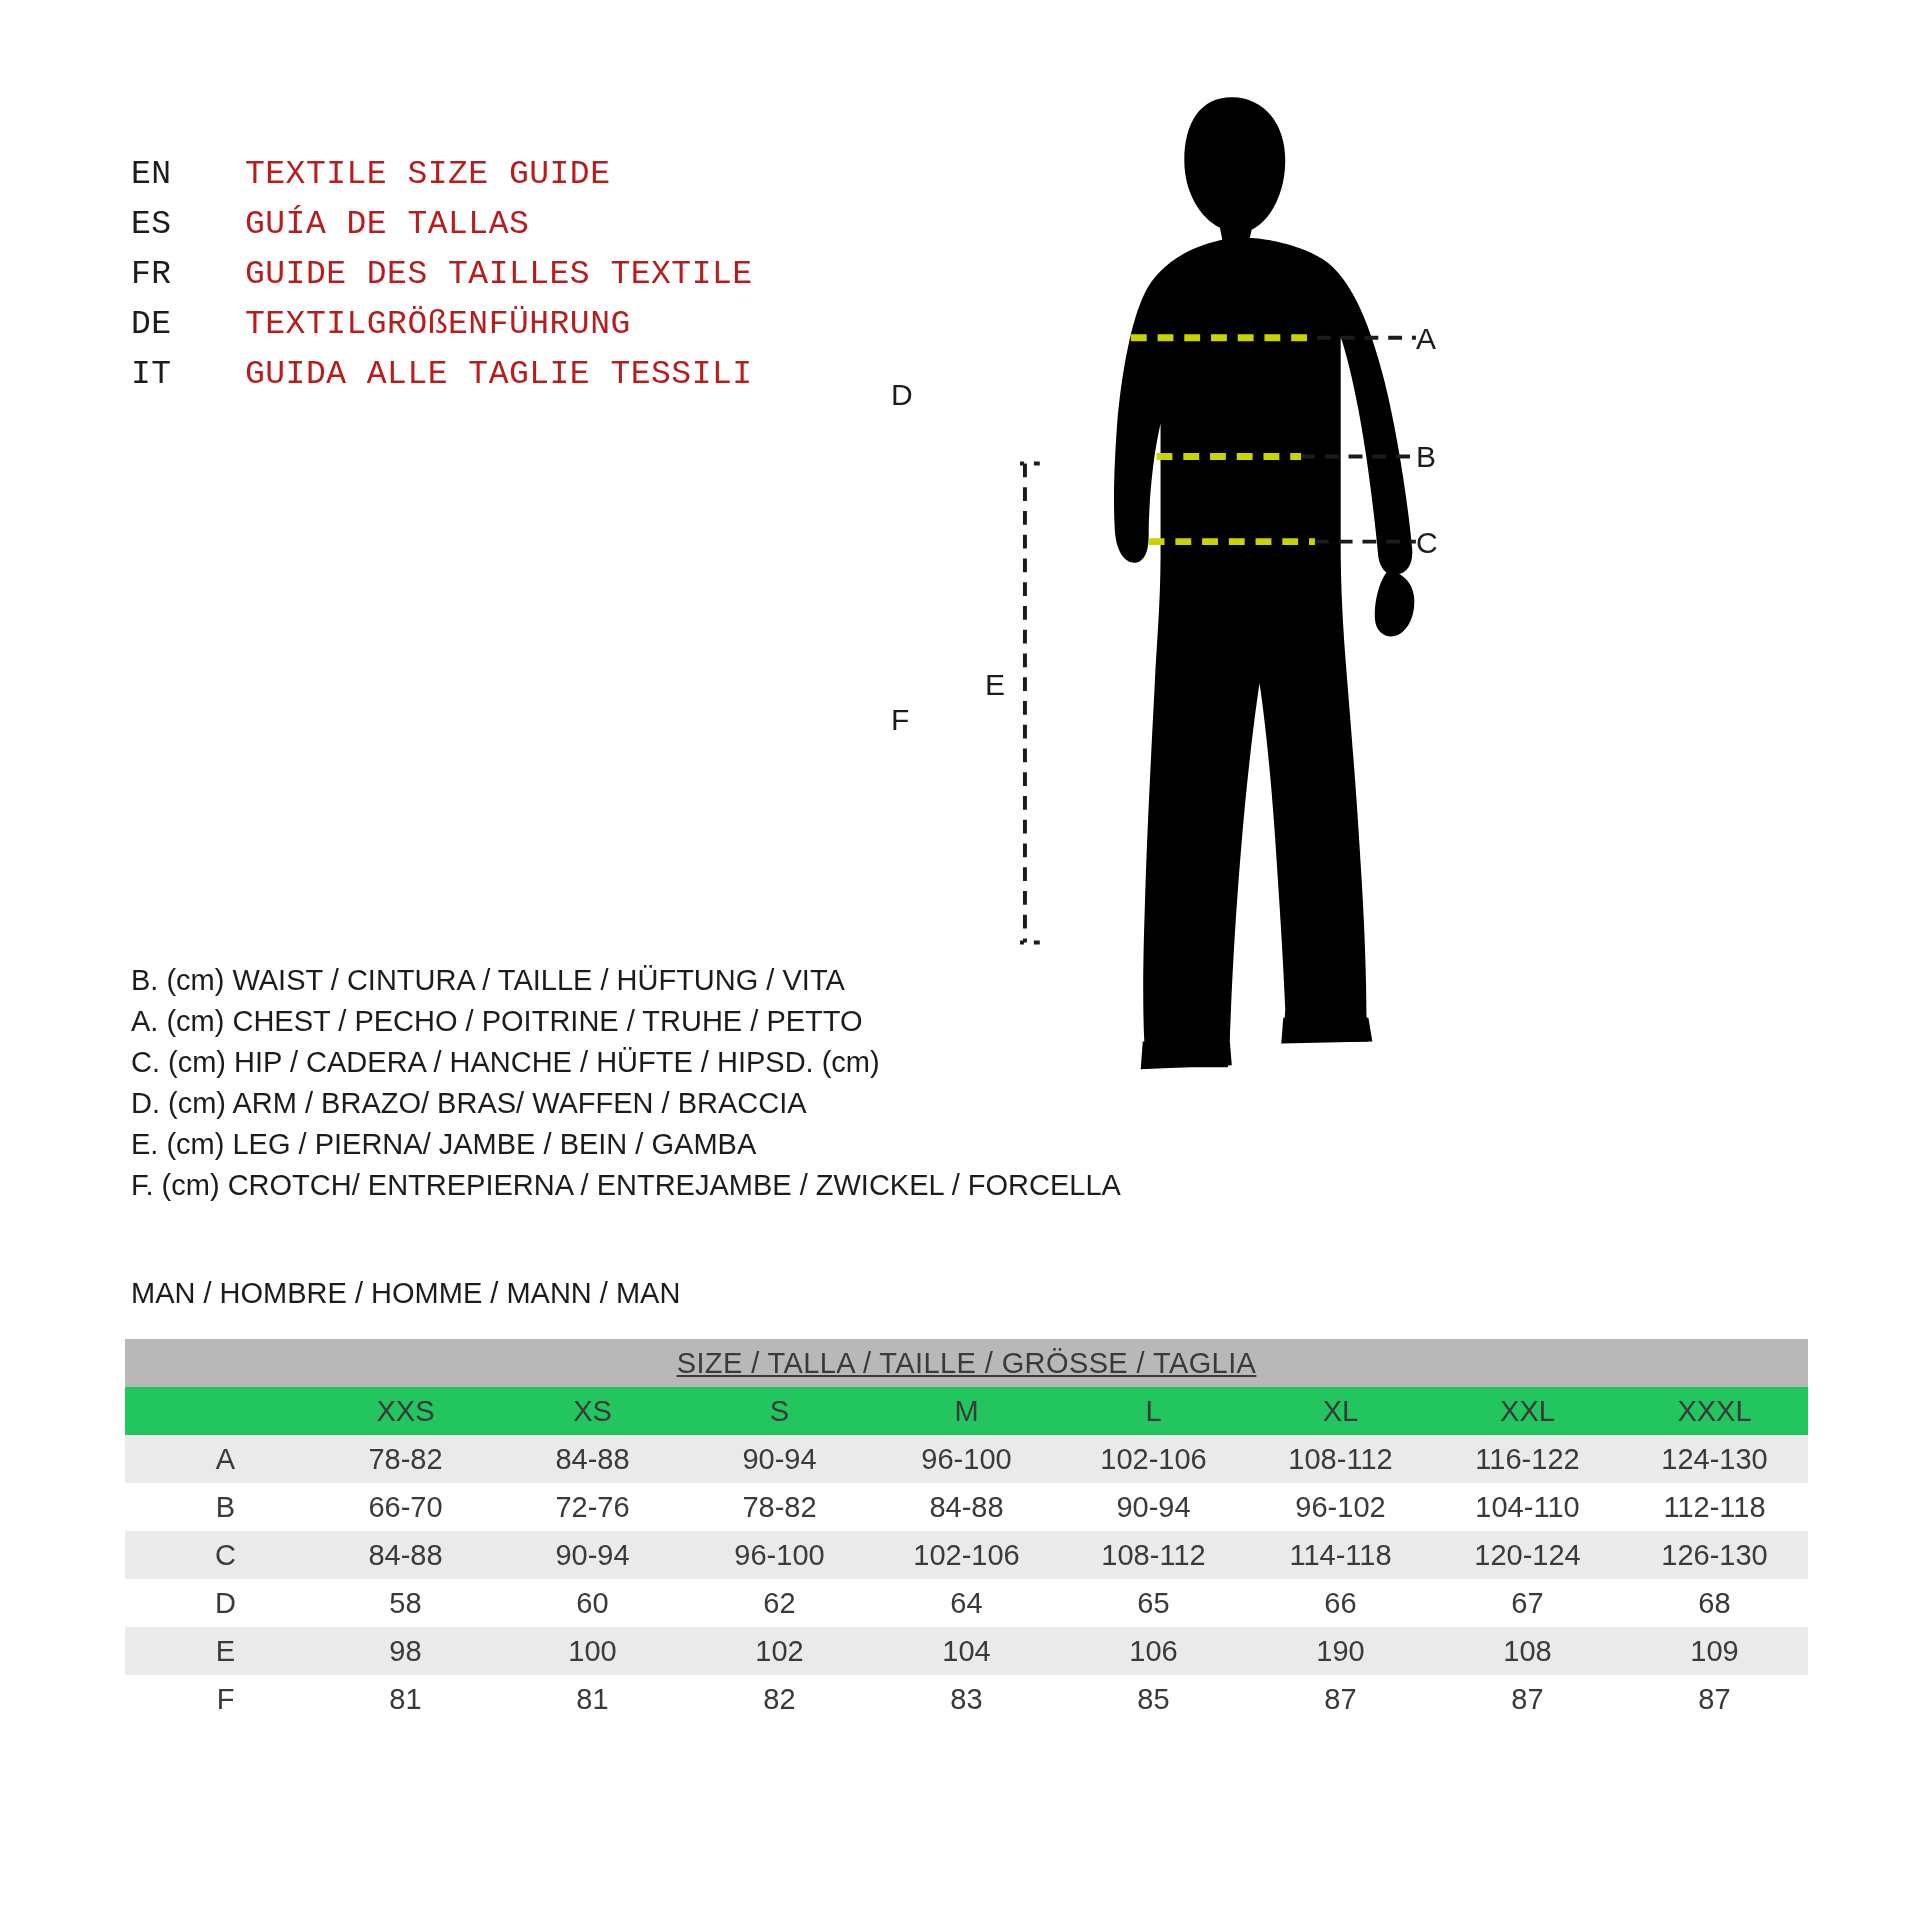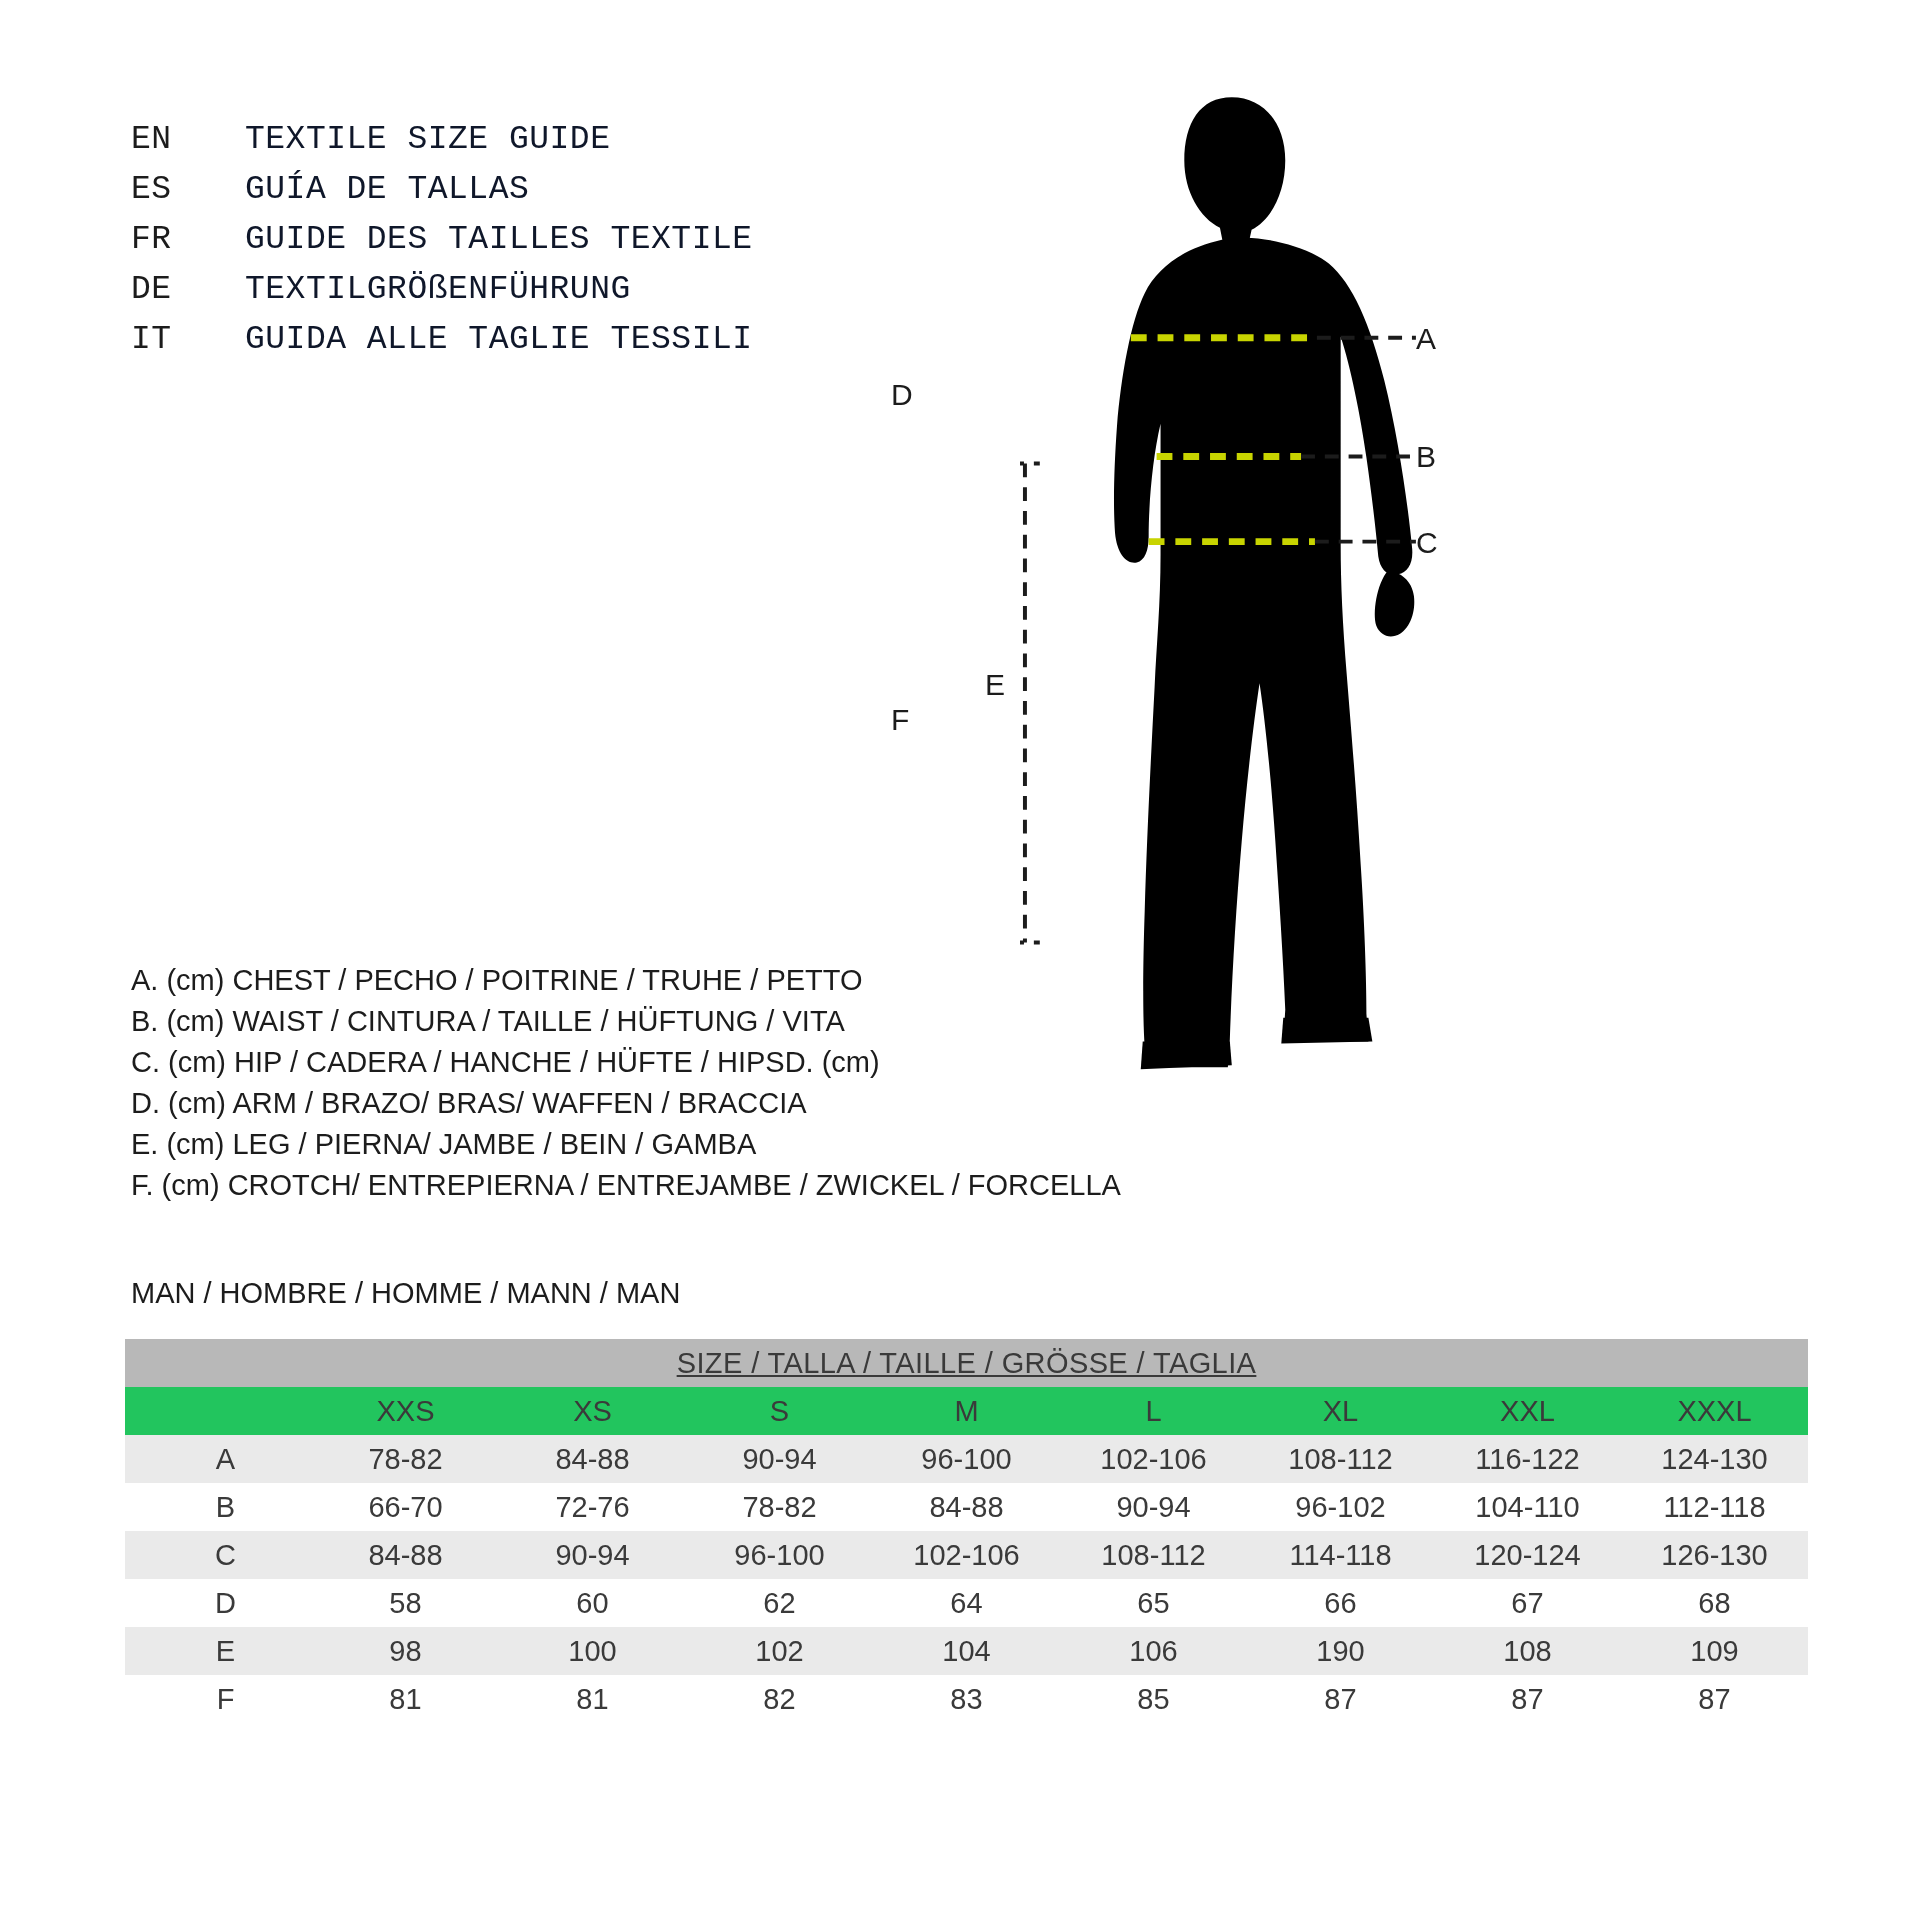--- a/index.html
+++ b/index.html
@@ -30,22 +30,23 @@
   }
   .lang-code {
     width: 114px;
     font-size: 33px;
     letter-spacing: 0.5px;
     color: #1c1c1c;
   }
   .lang-title {
     font-size: 33px;
     letter-spacing: 0.5px;
-    color: #0f172a;
+    color: #b91c1c;
     white-space: nowrap;
+    margin-top: 35px;
   }
 
   
   .legend {
     position: absolute;
     left: 131px;
     top: 960px;
   }
   .legend-item {
     font-size: 29px;
@@ -142,22 +143,22 @@
     <div class="lang-code">DE</div>
     <div class="lang-title">TEXTILGRÖßENFÜHRUNG</div>
   </div>
   <div class="lang-row">
     <div class="lang-code">IT</div>
     <div class="lang-title">GUIDA ALLE TAGLIE TESSILI</div>
   </div>
 </div>
 
 <div class="legend">
+  <div class="legend-item">B. (cm) WAIST / CINTURA / TAILLE / HÜFTUNG / VITA</div>
   <div class="legend-item">A. (cm) CHEST / PECHO / POITRINE / TRUHE / PETTO</div>
-  <div class="legend-item">B. (cm) WAIST / CINTURA / TAILLE / HÜFTUNG / VITA</div>
   <div class="legend-item">C. (cm) HIP / CADERA / HANCHE / HÜFTE / HIPSD. (cm)</div>
   <div class="legend-item">D. (cm) ARM / BRAZO/ BRAS/ WAFFEN / BRACCIA</div>
   <div class="legend-item">E. (cm) LEG / PIERNA/ JAMBE / BEIN / GAMBA</div>
   <div class="legend-item">F. (cm) CROTCH/ ENTREPIERNA / ENTREJAMBE / ZWICKEL / FORCELLA</div>
 </div>
 <div class="legend-gender">MAN / HOMBRE / HOMME / MANN / MAN</div>
 
 <div class="figure-area">
   <svg class="silhouette" width="871" height="1119" viewBox="0 0 880 1130">
 

